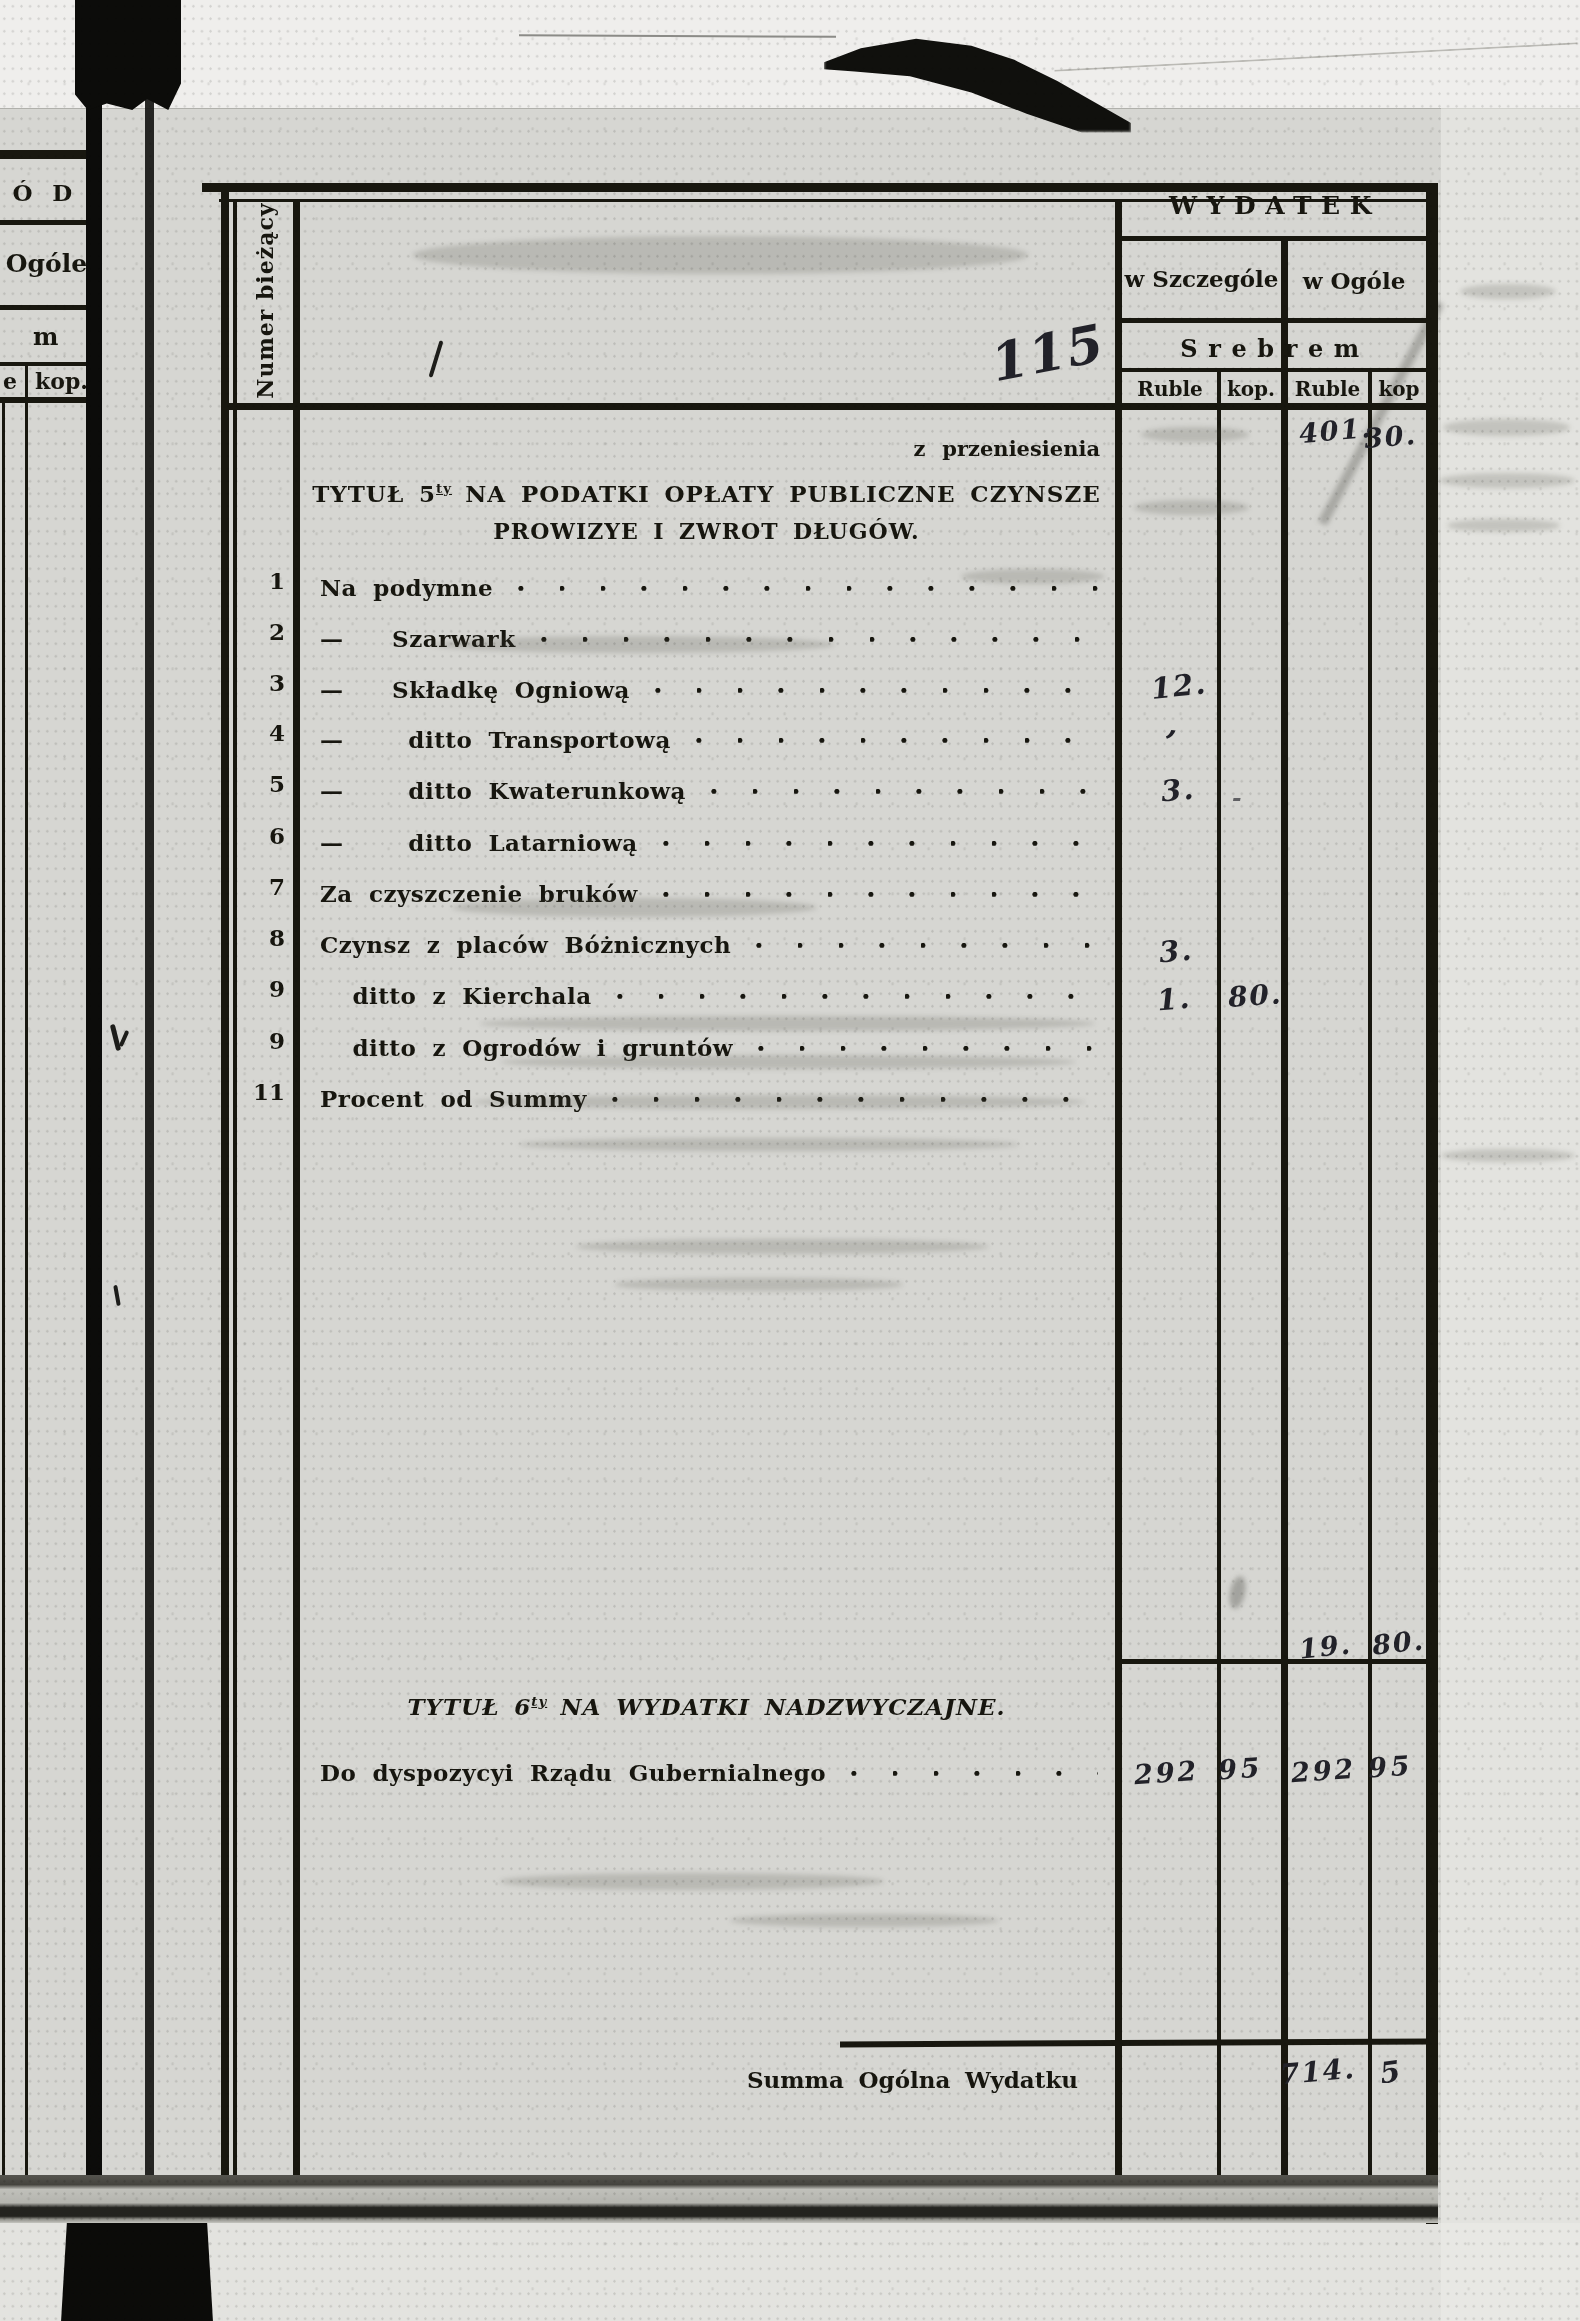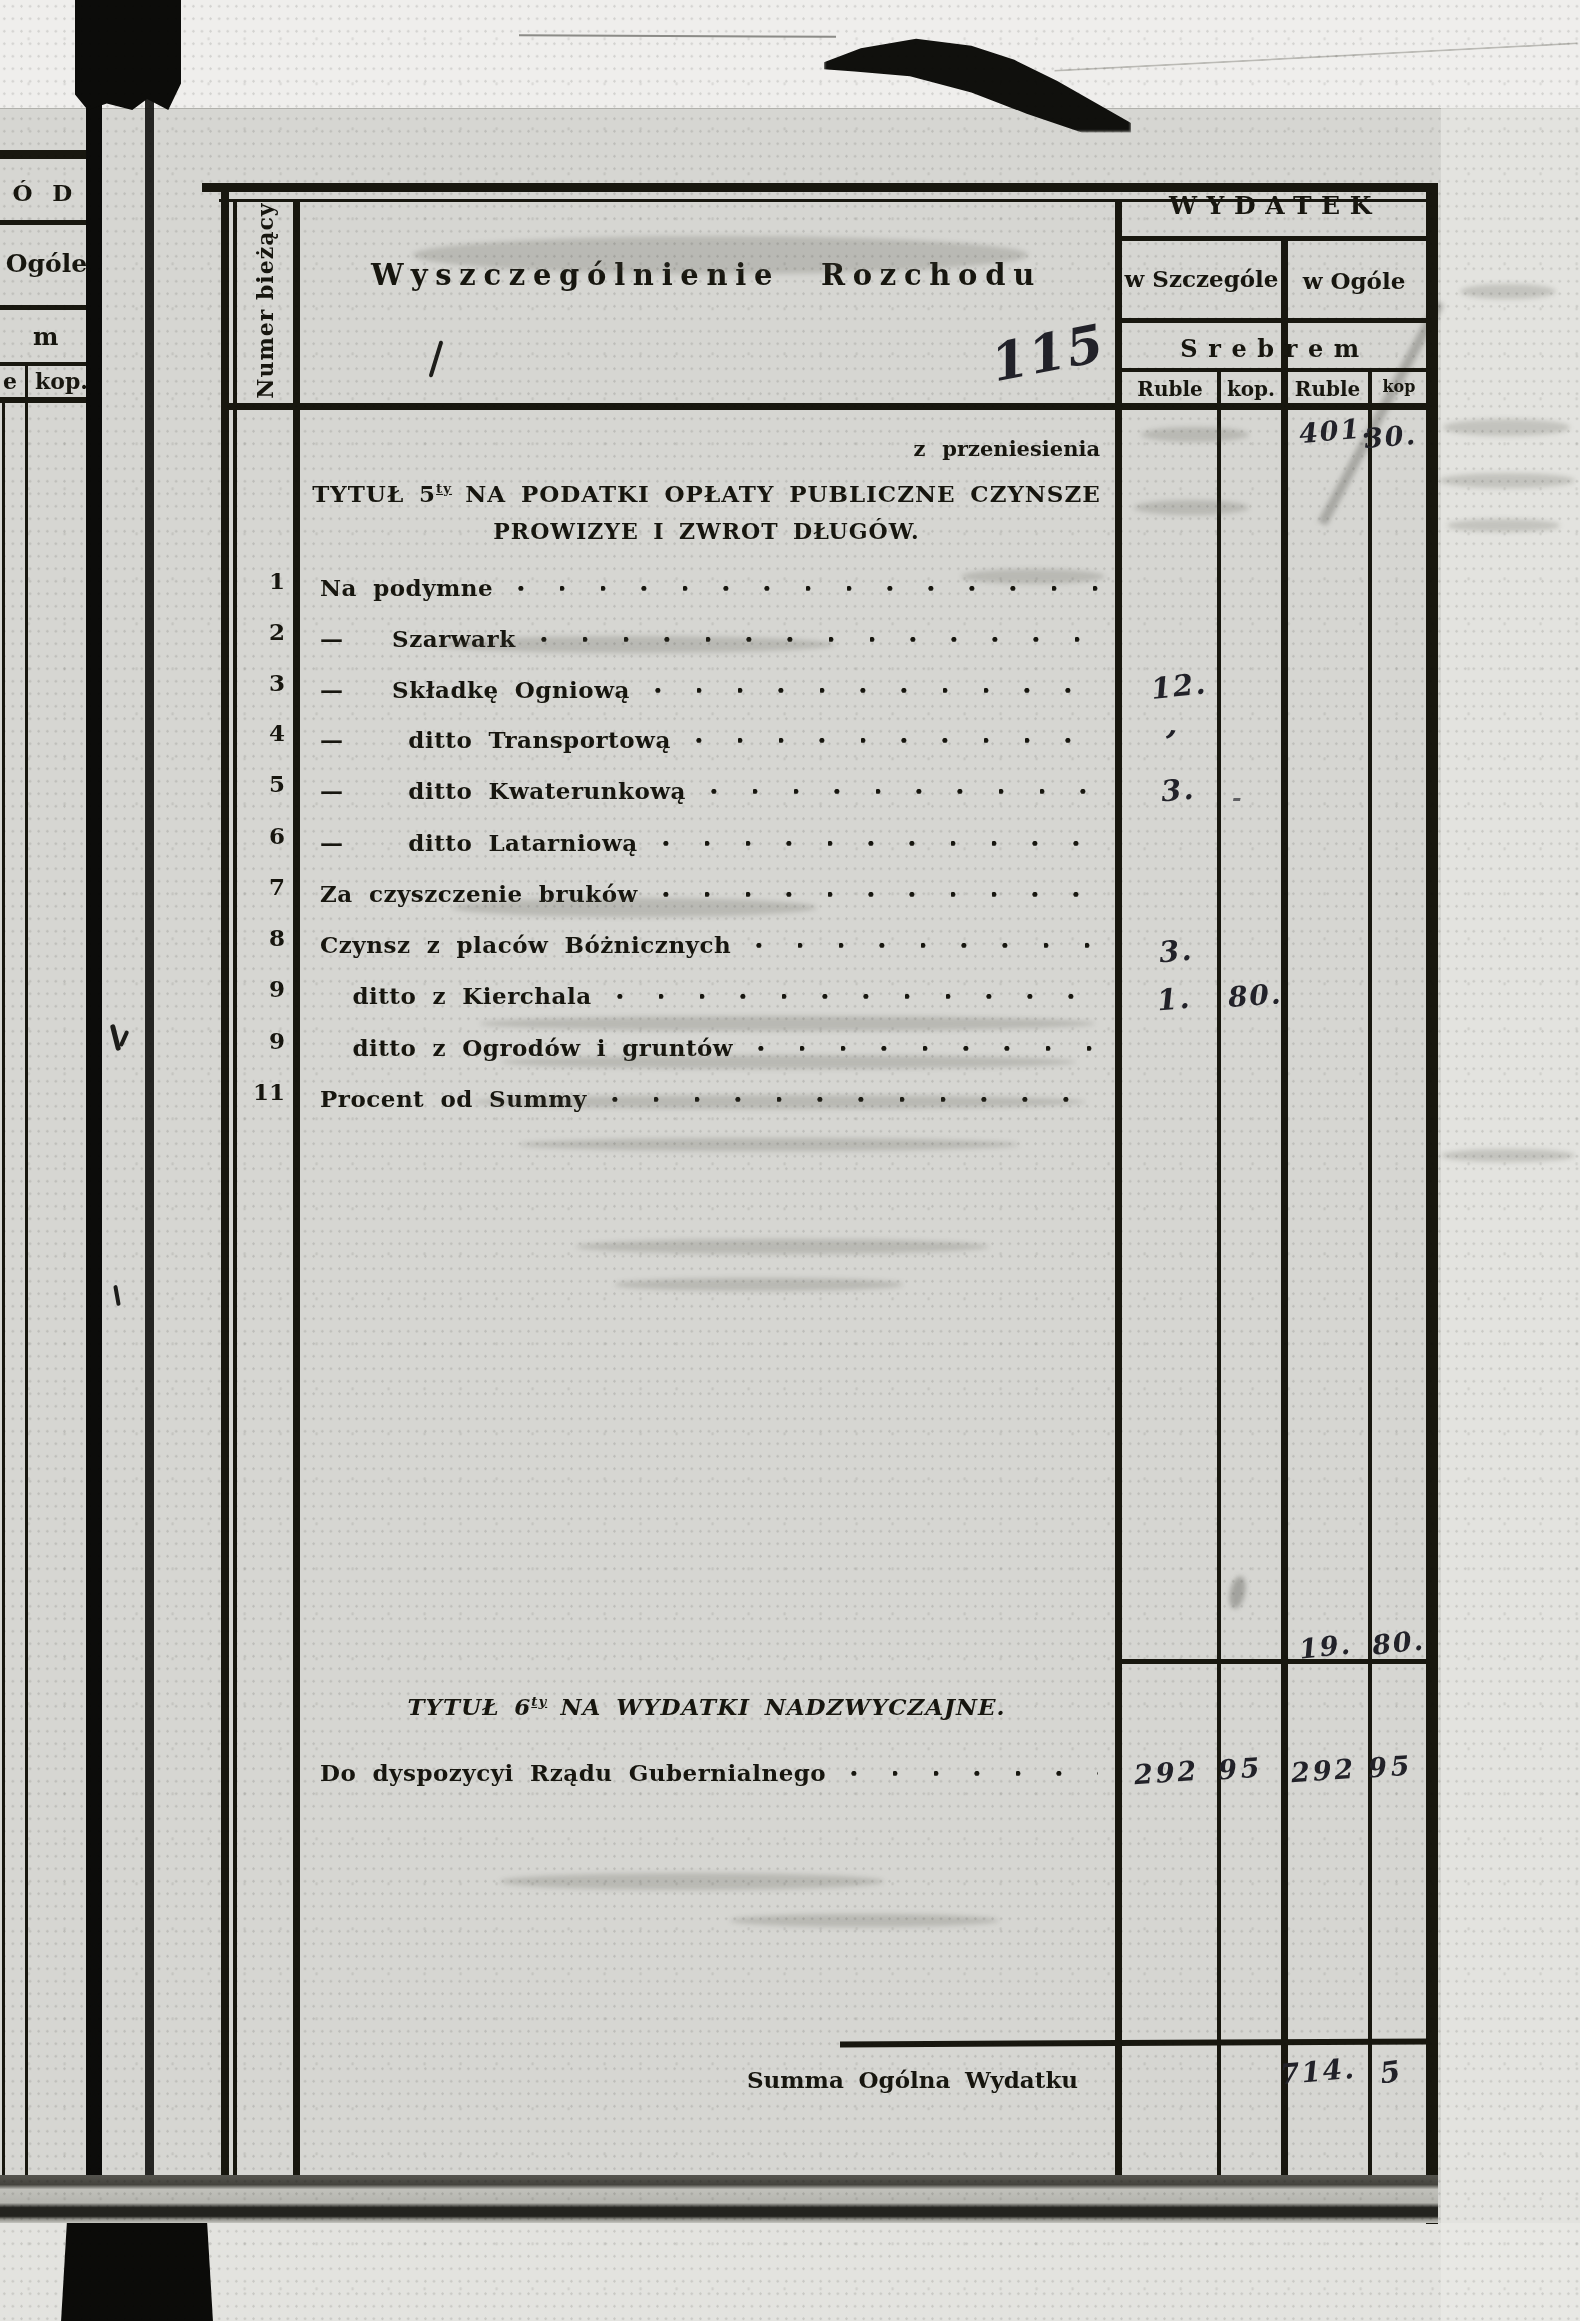--- a/index.html
+++ b/index.html
@@ -85,33 +85,32 @@
   <div class="h" style="left:1122px;top:368px;width:306px;height:3.8px;"></div>
   <div class="h" style="left:222px;top:403px;width:1208px;height:6.7px;"></div>
   <div class="h" style="left:1122px;top:1659px;width:307px;height:4.8px;"></div>
   <div class="h" style="left:840px;top:2040px;width:590px;height:5.8px;transform:rotate(-.3deg);"></div>
 
   <div class="abs" style="left:0;top:2175px;width:1438px;height:48px;
               background:linear-gradient(180deg,#55544e 0%,#45443e 20%,#c0c0ba 30%,#b4b4ae 58%,#23231f 68%,#23231f 86%,#8f8f89 92%,#c5c5bf 100%);"></div>
 
   <div class="t ctr" style="left:160px;top:265px;width:211px;height:71px;line-height:71px;font-size:22px;letter-spacing:1px;transform:rotate(-90deg);">Numer bieżący</div>
 
-  <div class="t ctr" style="left:300px;top:261px;width:813px;font-size:29px;letter-spacing:7.7px;word-spacing:23px;">Wyszczególnienie Rozchodu</div>
 
   <div class="hw" style="left:991px;top:327px;font-size:52px;transform:rotate(-11deg);">115</div>
   <div class="mark" style="left:434px;top:340px;width:3.8px;height:38px;transform:rotate(17deg);"></div>
 
   <div class="t ctr" style="left:1123px;top:193px;width:304px;font-size:25px;letter-spacing:9.6px;">WYDATEK</div>
   <div class="t ctr" style="left:1123px;top:267px;width:157px;font-size:23px;">w Szczególe</div>
   <div class="t ctr" style="left:1282px;top:269px;width:144px;font-size:23px;">w Ogóle</div>
   <div class="t ctr" style="left:1123px;top:337px;width:304px;font-size:24px;letter-spacing:10.6px;">Srebrem</div>
   <div class="t ctr" style="left:1124px;top:379px;width:92px;font-size:20px;">Ruble</div>
   <div class="t ctr" style="left:1221px;top:379px;width:60px;font-size:20px;">kop.</div>
   <div class="t ctr" style="left:1287px;top:379px;width:81px;font-size:20px;">Ruble</div>
-  <div class="t ctr" style="left:1372px;top:379px;width:54px;font-size:16px;">kop</div>
+  <div class="t ctr" style="left:1372px;top:379px;width:54px;font-size:20px;">kop</div>
 
   <div class="t rt" style="left:672px;top:438px;width:428px;font-size:21px;word-spacing:9.6px;">z przeniesienia</div>
   <div class="hw" style="left:1299px;top:417px;font-size:27px;transform:rotate(-5deg);">401.</div>
   <div class="hw" style="left:1364px;top:423px;font-size:27px;transform:rotate(-5deg);">30.</div>
 
   <div class="t ctr" style="left:300px;top:482px;width:813px;font-size:23px;letter-spacing:1px;word-spacing:5.8px;">
     <span>TYTUŁ 5</span><sup>ty</sup><span style="margin-left:13.4px;">NA PODATKI OPŁATY PUBLICZNE CZYNSZE</span>
   </div>
   <div class="t ctr" style="left:300px;top:520px;width:813px;font-size:22px;letter-spacing:1px;word-spacing:5.8px;">PROWIZYE I ZWROT DŁUGÓW.</div>
 

